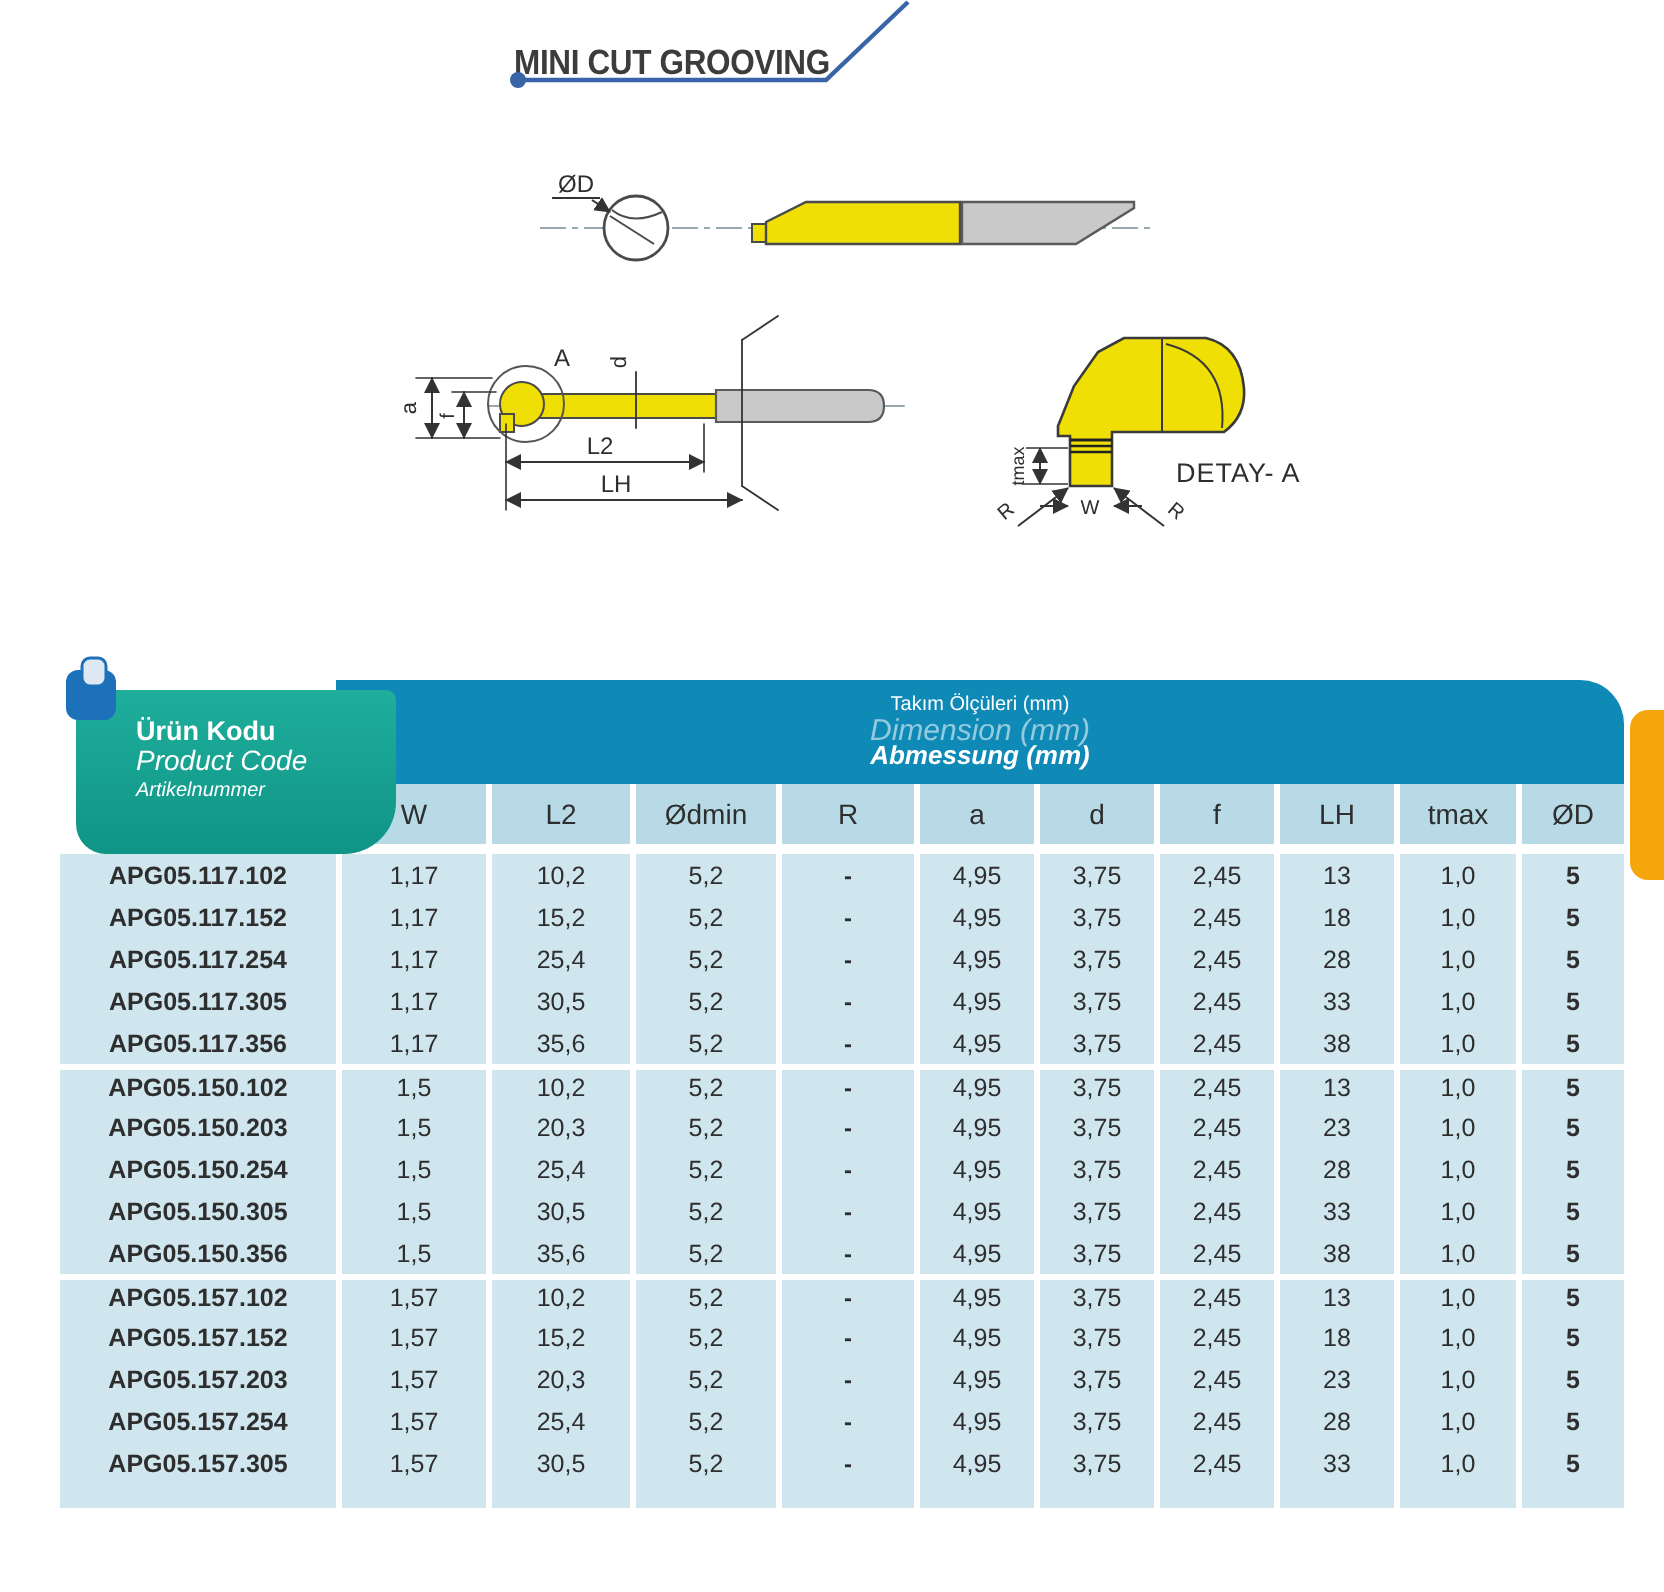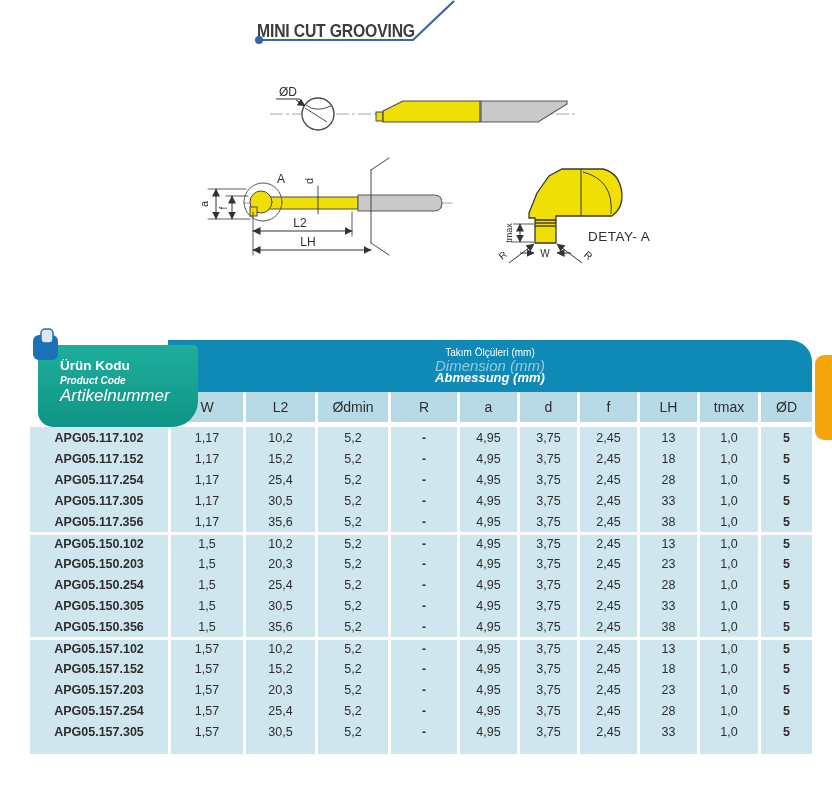--- a/index.html
+++ b/index.html
@@ -29,25 +29,25 @@
     display:flex;flex-direction:column;justify-content:center;align-items:center;
     line-height:12.5px;text-align:center;
   }
   .blue-band .l1{color:#ffffff;font-weight:normal;font-size:10px;}
   .blue-band .l2{color:rgba(255,255,255,0.55);font-style:italic;font-size:15px;}
   .blue-band .l3{color:#ffffff;font-weight:bold;font-style:italic;font-size:13px;}
   .teal-box{
     position:absolute;left:8px;top:7px;width:160px;height:82px;
     background:linear-gradient(#1fae9c,#0f9486);
     border-radius:15px 5px 26px 15px;
-    padding:13px 0 0 22px;box-sizing:border-box;color:#ffffff;line-height:15px;
+    padding:13px 0 0 30px;box-sizing:border-box;color:#ffffff;line-height:15px;
   }
   .teal-box .l1{font-weight:bold;font-size:13.5px;}
-  .teal-box .l2{font-weight:bold;font-style:italic;font-size:10px;}
-  .teal-box .l3{font-style:italic;font-size:17px;}
+  .teal-box .l2{font-weight:normal;font-style:italic;font-size:14px;}
+  .teal-box .l3{font-style:italic;font-size:10px;}
   .bookmark{position:absolute;left:31px;top:327px;}
   table.spec{
     position:absolute;left:0;top:54px;width:782px;
     border-collapse:separate;border-spacing:0;table-layout:fixed;
   }
   table.spec th,table.spec td{box-sizing:border-box;padding:0;text-align:center;}
   table.spec th{
     height:35px;background:#b7dae6;font-weight:normal;font-size:14px;color:#2e2e2e;
     border-left:3px solid #fff;border-bottom:5px solid #fff;
   }

